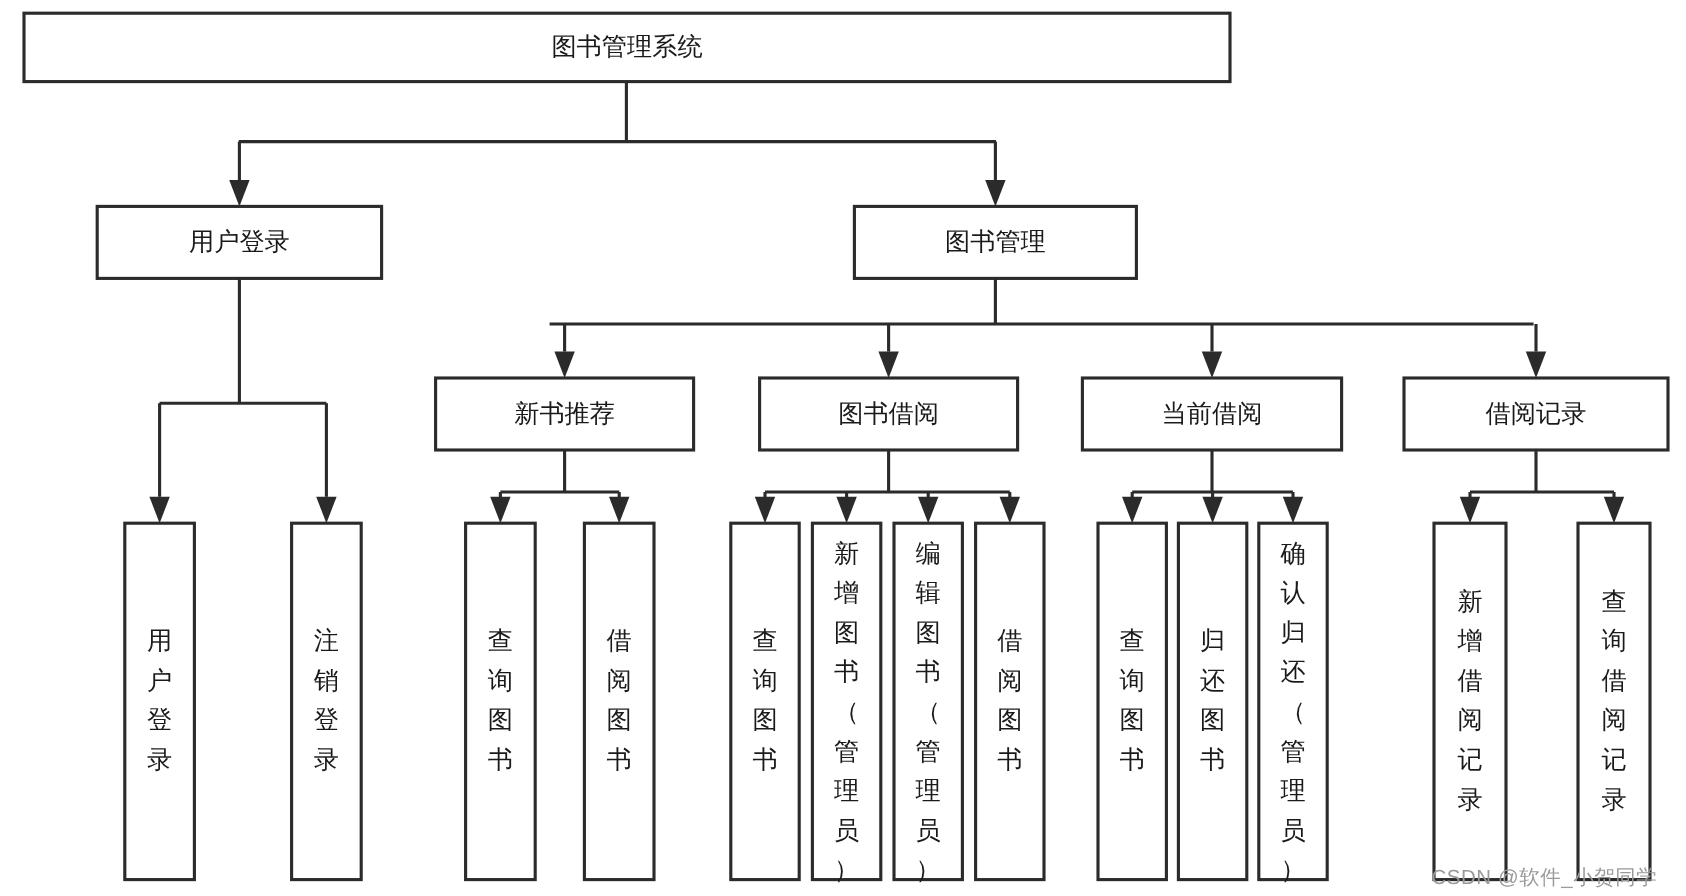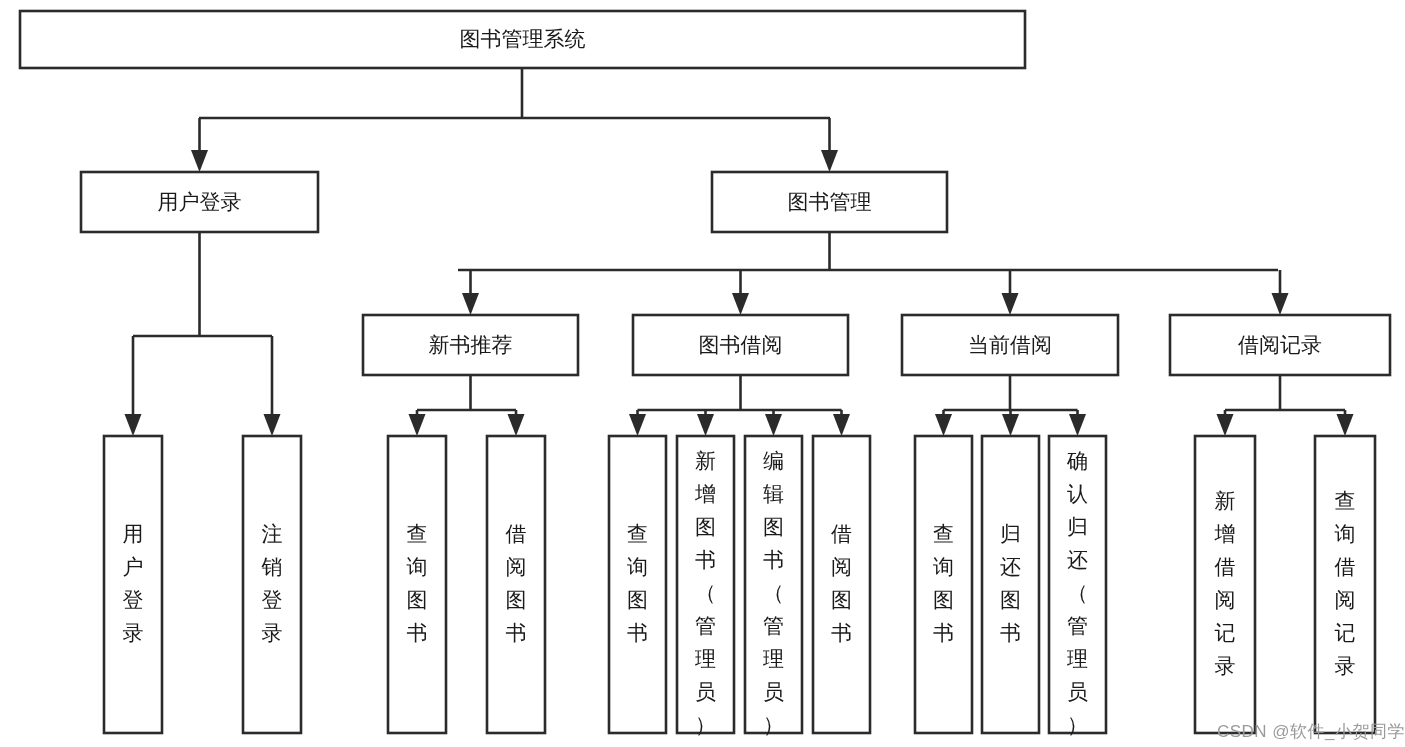--- a/index.html
+++ b/index.html
@@ -45,21 +45,21 @@
     fill: #1a1a1a;
     font-size: 21px;
     text-anchor: middle;
     dominant-baseline: middle;
   }
   .node-label.vertical-label {
     font-size: 21px;
   }
   .watermark {
     position: absolute;
-    right: 0;
+    right: 24px;
     bottom: 4px;
     font-family: "Liberation Sans", "DejaVu Sans", sans-serif;
     font-size: 17px;
     color: #9a9a9a;
     letter-spacing: 0.5px;
     white-space: nowrap;
     pointer-events: none;
   }
 </style>
 </head>

